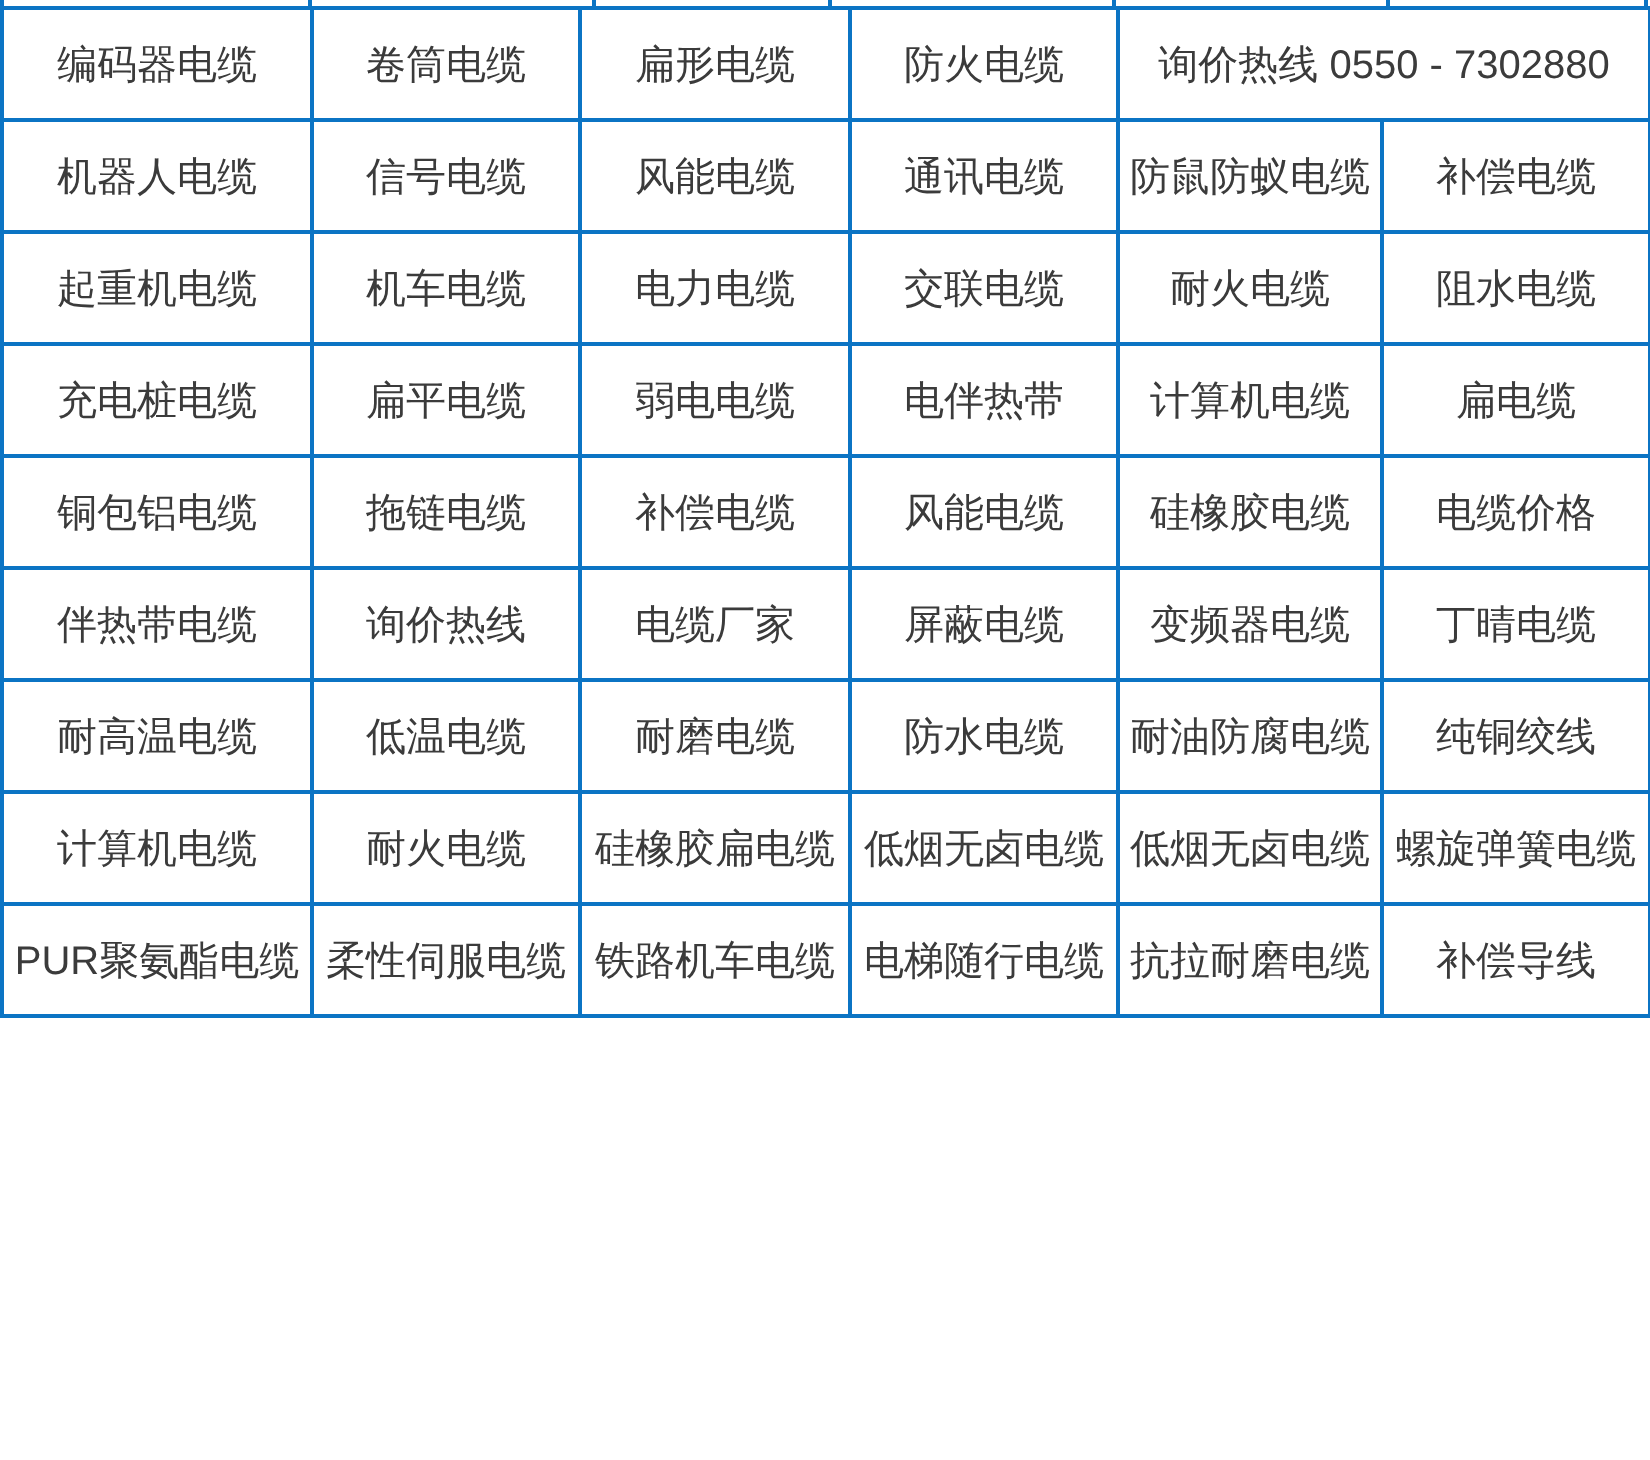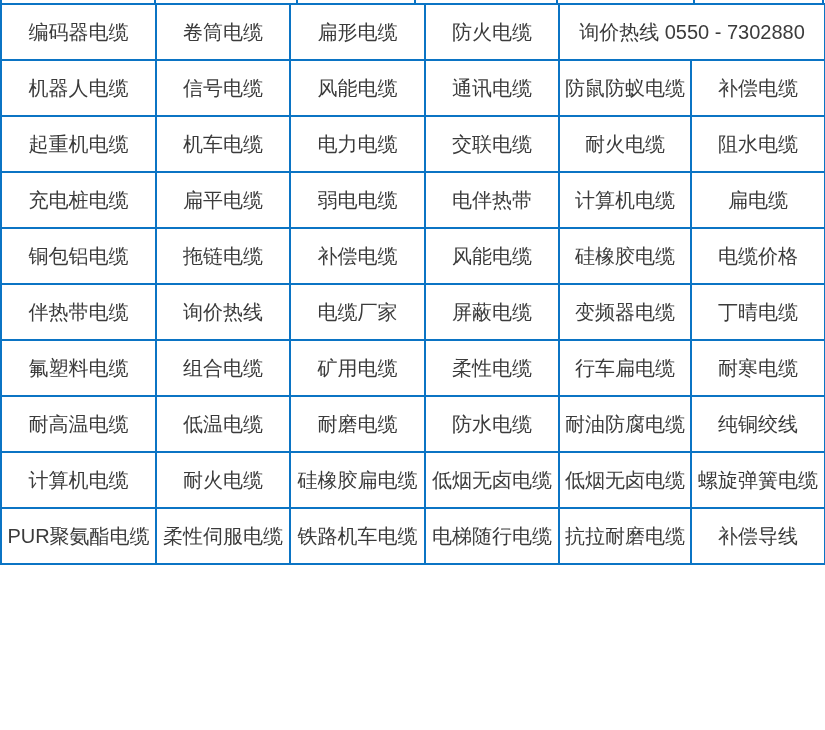--- a/index.html
+++ b/index.html
@@ -113,28 +113,20 @@
 
     <tr>
       <td class="cat">伴热带电缆</td>
       <td class="cat">询价热线</td>
       <td class="cat">电缆厂家</td>
       <td class="cat">屏蔽电缆</td>
       <td class="cat">变频器电缆</td>
       <td class="cat">丁晴电缆</td>
     </tr>
 
-    <tr>
-      <td class="cat">氟塑料电缆</td>
-      <td class="cat">组合电缆</td>
-      <td class="cat">矿用电缆</td>
-      <td class="cat">柔性电缆</td>
-      <td class="cat">行车扁电缆</td>
-      <td class="cat">耐寒电缆</td>
-    </tr>
 
     <tr>
       <td class="cat">耐高温电缆</td>
       <td class="cat">低温电缆</td>
       <td class="cat">耐磨电缆</td>
       <td class="cat">防水电缆</td>
       <td class="cat">耐油防腐电缆</td>
       <td class="cat">纯铜绞线</td>
     </tr>
 

